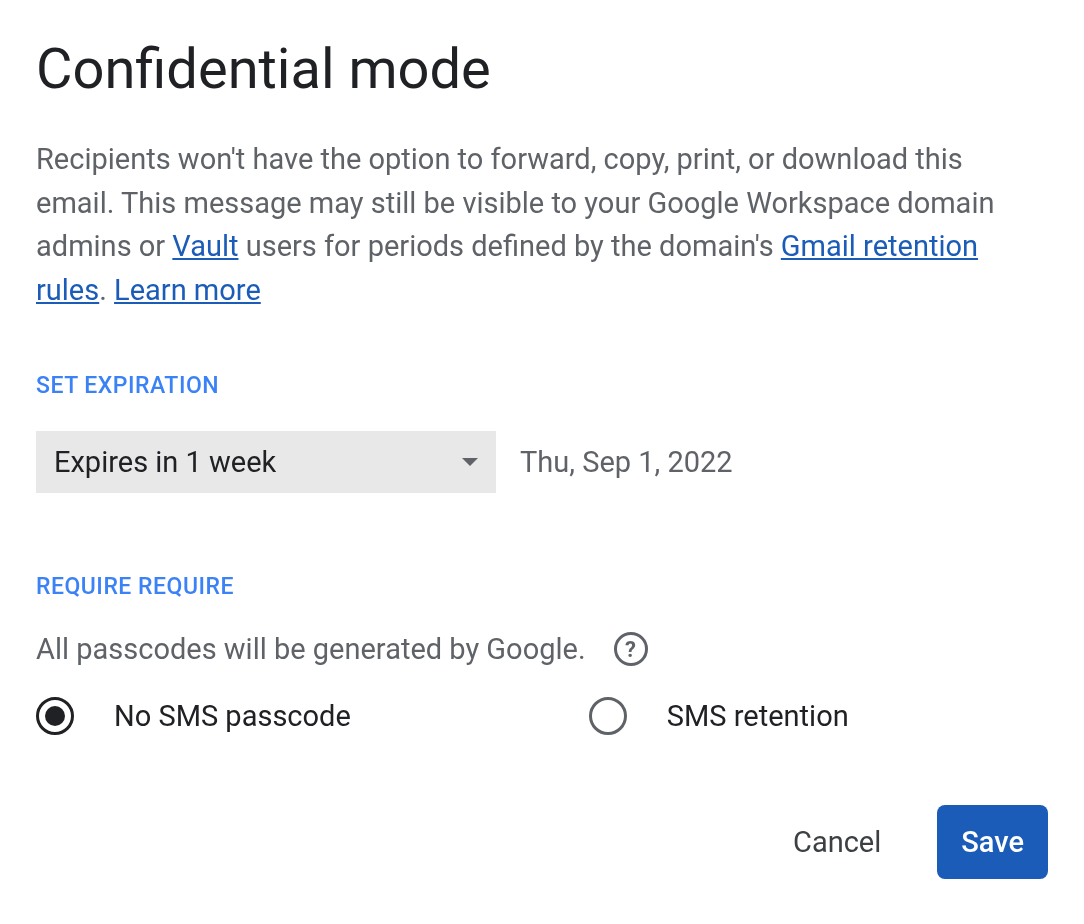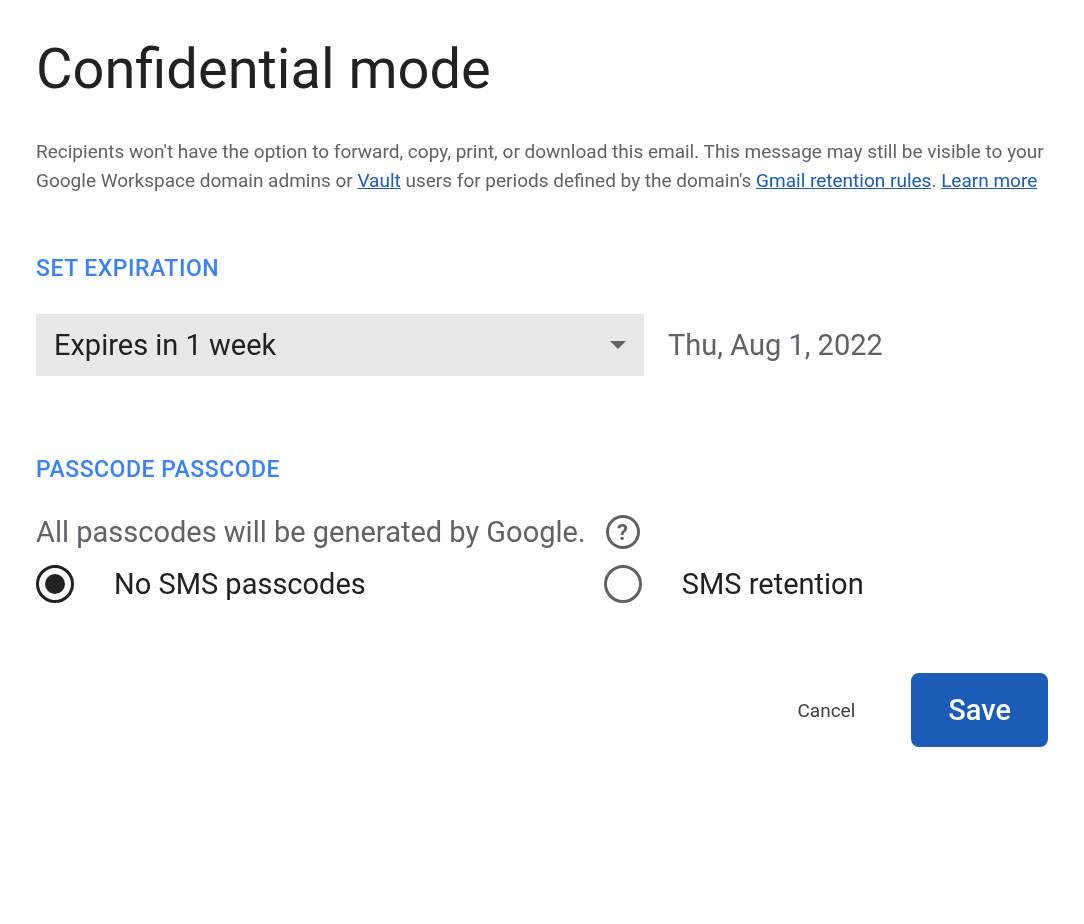--- a/index.html
+++ b/index.html
@@ -14,21 +14,21 @@
       width: 1084px;
       color: #202124;
     }
     .dialog-title {
       font-size: 56px;
       font-weight: 400;
       color: #202124;
       margin-bottom: 36px;
     }
     .description {
-      font-size: 19px;
+      font-size: 29px;
       line-height: 1.5;
       color: #5f6368;
       margin-bottom: 60px;
     }
     .description a {
       color: #1a5cb8;
       text-decoration: underline;
     }
     .section-label {
       font-size: 23px;
@@ -42,43 +42,43 @@
       align-items: center;
       gap: 24px;
       margin-bottom: 80px;
     }
     .dropdown {
       background: #e8e8e8;
       padding: 14px 18px;
       display: flex;
       align-items: center;
       justify-content: space-between;
-      width: 608px;
+      width: 460px;
       cursor: pointer;
     }
     .dropdown-label {
       font-size: 29px;
       color: #202124;
     }
     .dropdown-arrow {
       width: 0;
       height: 0;
       border-left: 8px solid transparent;
       border-right: 8px solid transparent;
       border-top: 8px solid #5f6368;
     }
     .expiration-date {
       font-size: 29px;
       color: #5f6368;
     }
     .passcode-subtitle-row {
       display: flex;
       align-items: center;
-      gap: 20px;
-      margin-bottom: 16px;
+      gap: 28px;
+      margin-bottom: 31px;
     }
     .passcode-subtitle {
       font-size: 29px;
       color: #5f6368;
     }
     .help-icon {
       width: 34px;
       height: 34px;
       border: 3px solid #5f6368;
       border-radius: 50%;
@@ -124,35 +124,35 @@
       font-size: 29px;
       color: #202124;
     }
     .button-row {
       display: flex;
       justify-content: flex-end;
       gap: 48px;
       align-items: center;
     }
     .cancel-btn {
-      font-size: 19px;
+      font-size: 29px;
       color: #3c4043;
       background: none;
       border: none;
       cursor: pointer;
       padding: 16px 8px;
       font-family: inherit;
     }
     .save-btn {
       font-size: 29px;
       color: #fff;
       background: #1a5cb8;
       border: none;
       border-radius: 8px;
-      padding: 20px 37px;
+      padding: 20px 24px;
       cursor: pointer;
       font-family: inherit;
       font-weight: 500;
     }
     .radio-group-2 {
       margin-left: 158px;
     }
   </style>
 </head>
 <body>
@@ -163,36 +163,36 @@
   <span>Recipients won't have the option to forward, copy, print, or download this email. This message may still be visible to your Google Workspace domain admins or </span><a href="#">Vault</a><span> users for periods defined by the domain's </span><a href="#">Gmail retention rules</a><span>. </span><a href="#">Learn more</a>
 </p>
 
 <div class="section-label">SET EXPIRATION</div>
 
 <div class="expiration-row">
   <div class="dropdown">
     <span class="dropdown-label">Expires in 1 week</span>
     <span class="dropdown-arrow"></span>
   </div>
-  <span class="expiration-date">Thu, Aug 1, 2022</span>
-</div>
-
-<div class="section-label">PASSCODE PASSCODE</div>
+  <span class="expiration-date">Thu, Sep 1, 2022</span>
+</div>
+
+<div class="section-label">REQUIRE REQUIRE</div>
 
 <div class="passcode-subtitle-row">
   <span class="passcode-subtitle">All passcodes will be generated by Google.</span>
   <span class="help-icon">?</span>
 </div>
 
 <div class="radio-row">
   <div class="radio-option">
     <span class="radio-outer">
       <span class="radio-inner"></span>
     </span>
-    <span class="radio-label">No SMS passcodes</span>
+    <span class="radio-label">No SMS passcode</span>
   </div>
   <div class="radio-option radio-group-2">
     <span class="radio-outer unselected"></span>
     <span class="radio-label">SMS retention</span>
   </div>
 </div>
 
 <div class="button-row">
   <button class="cancel-btn">Cancel</button>
   <button class="save-btn">Save</button>

